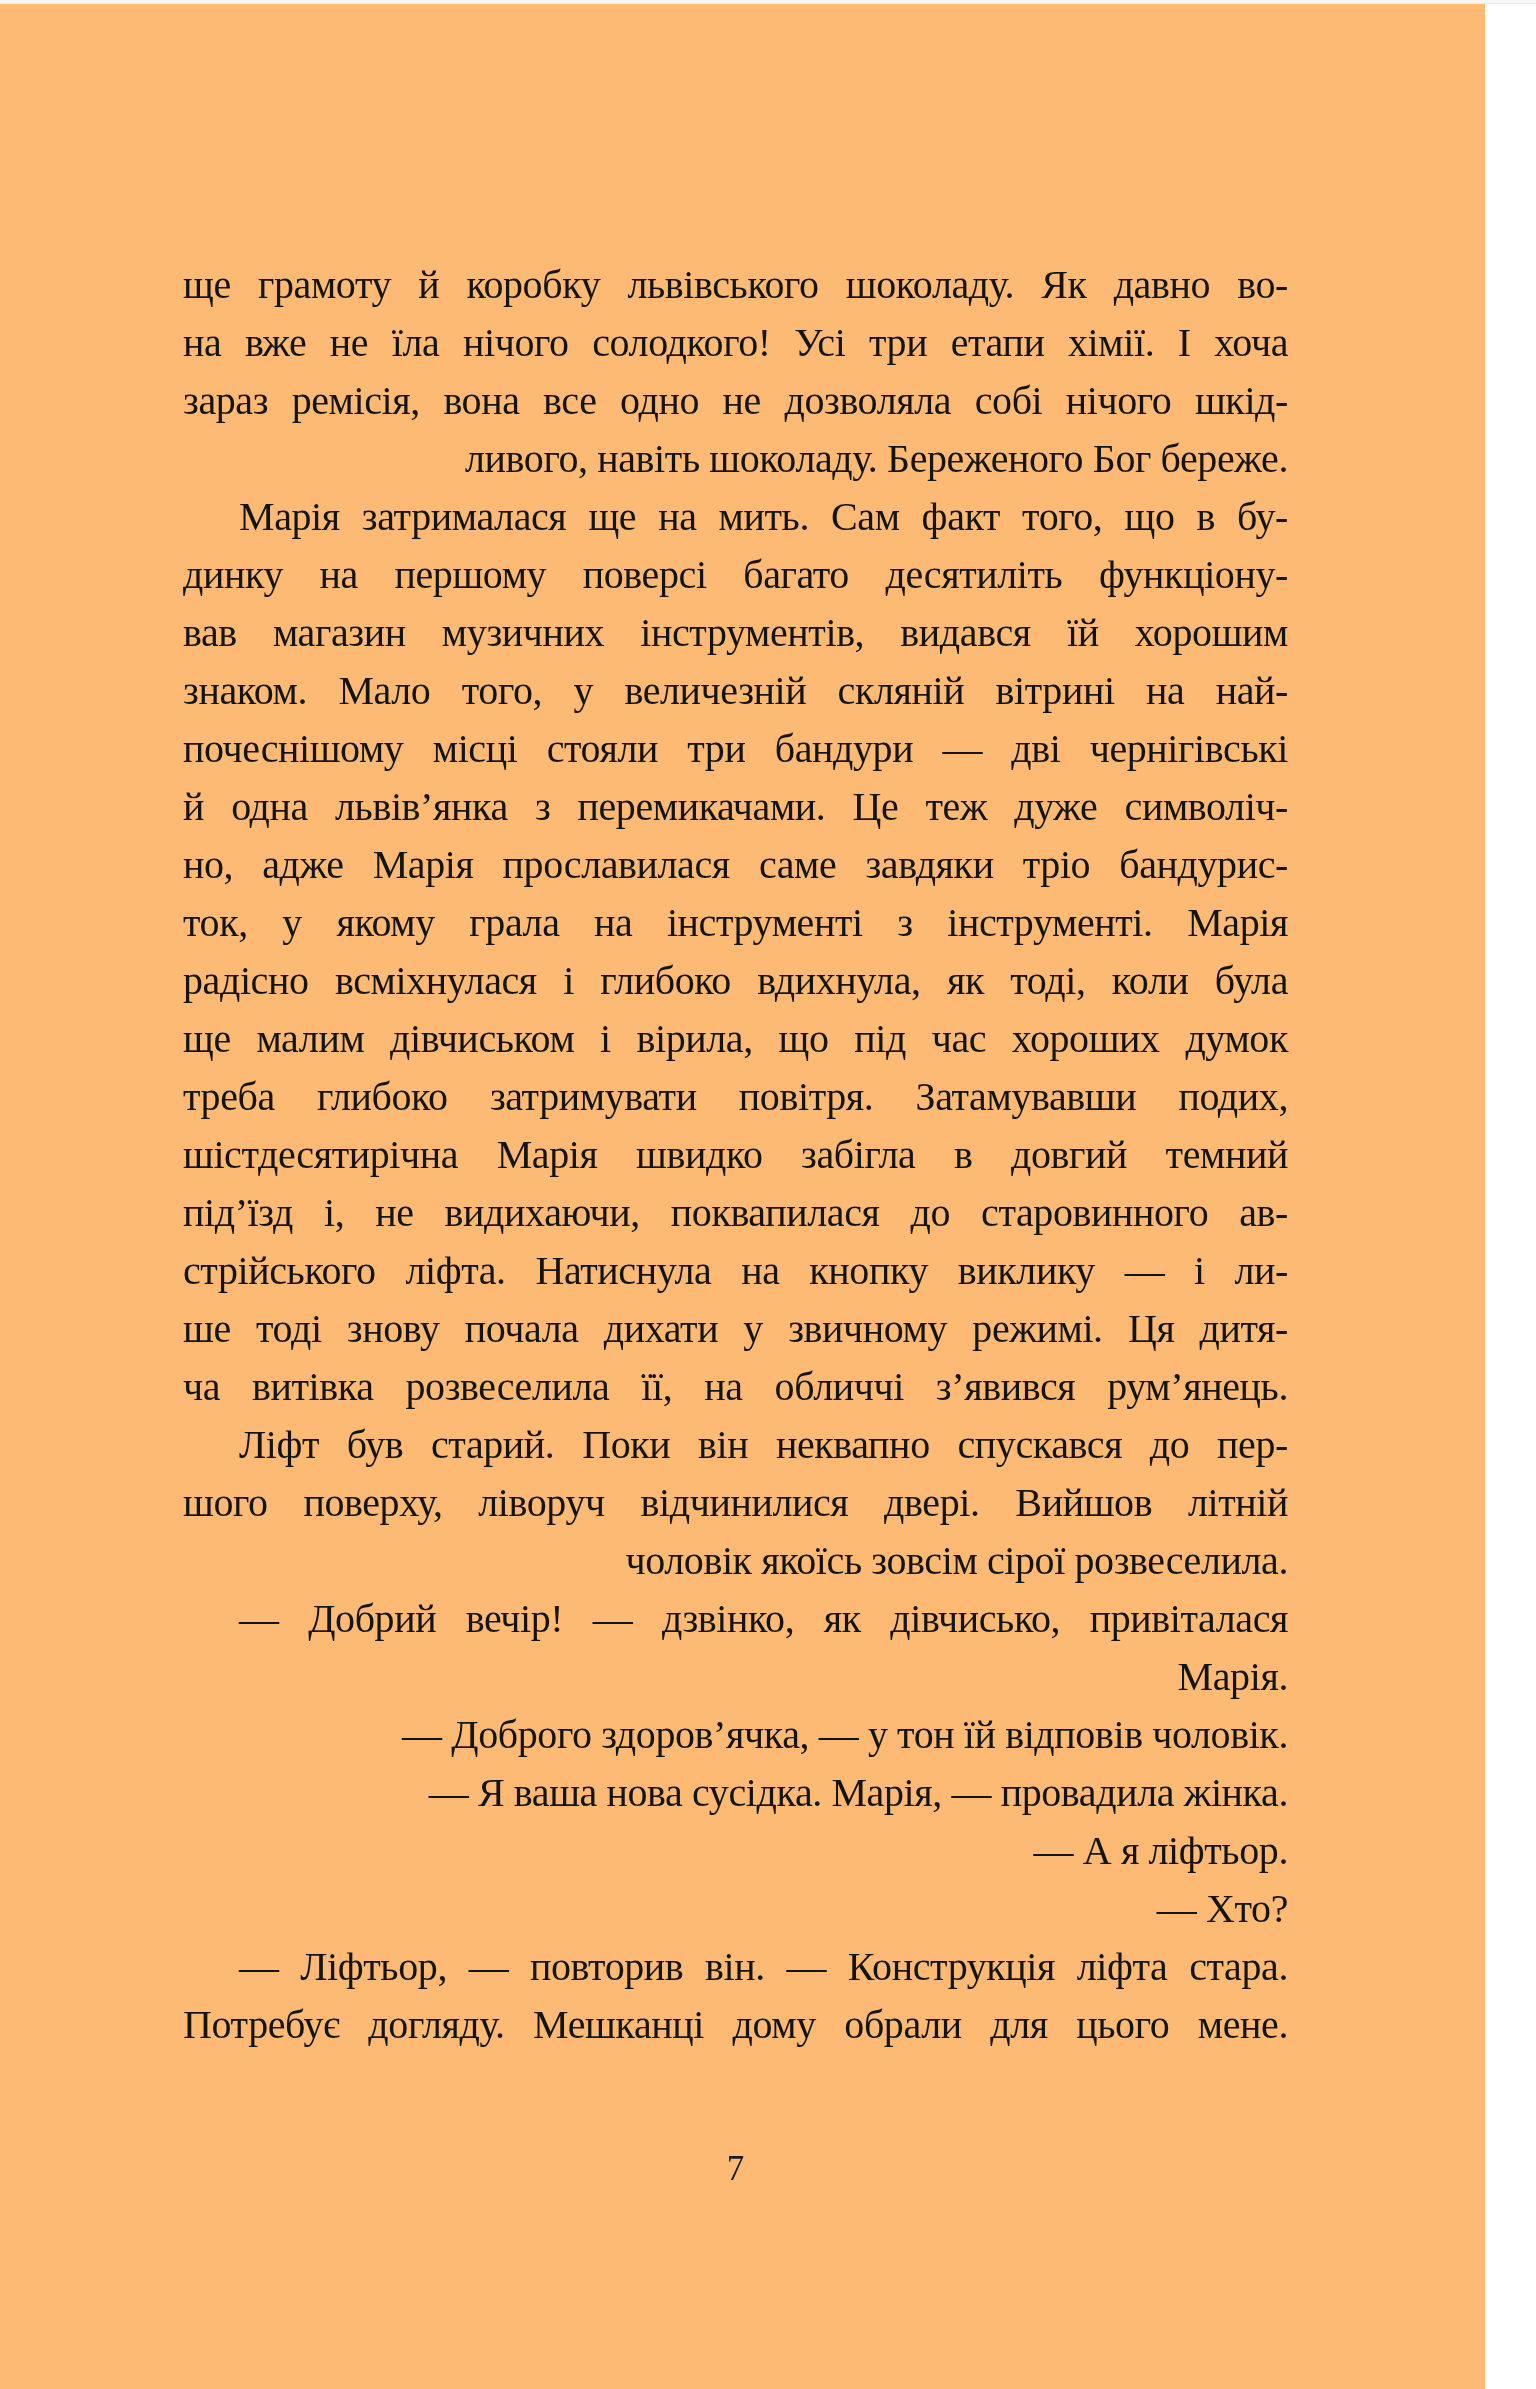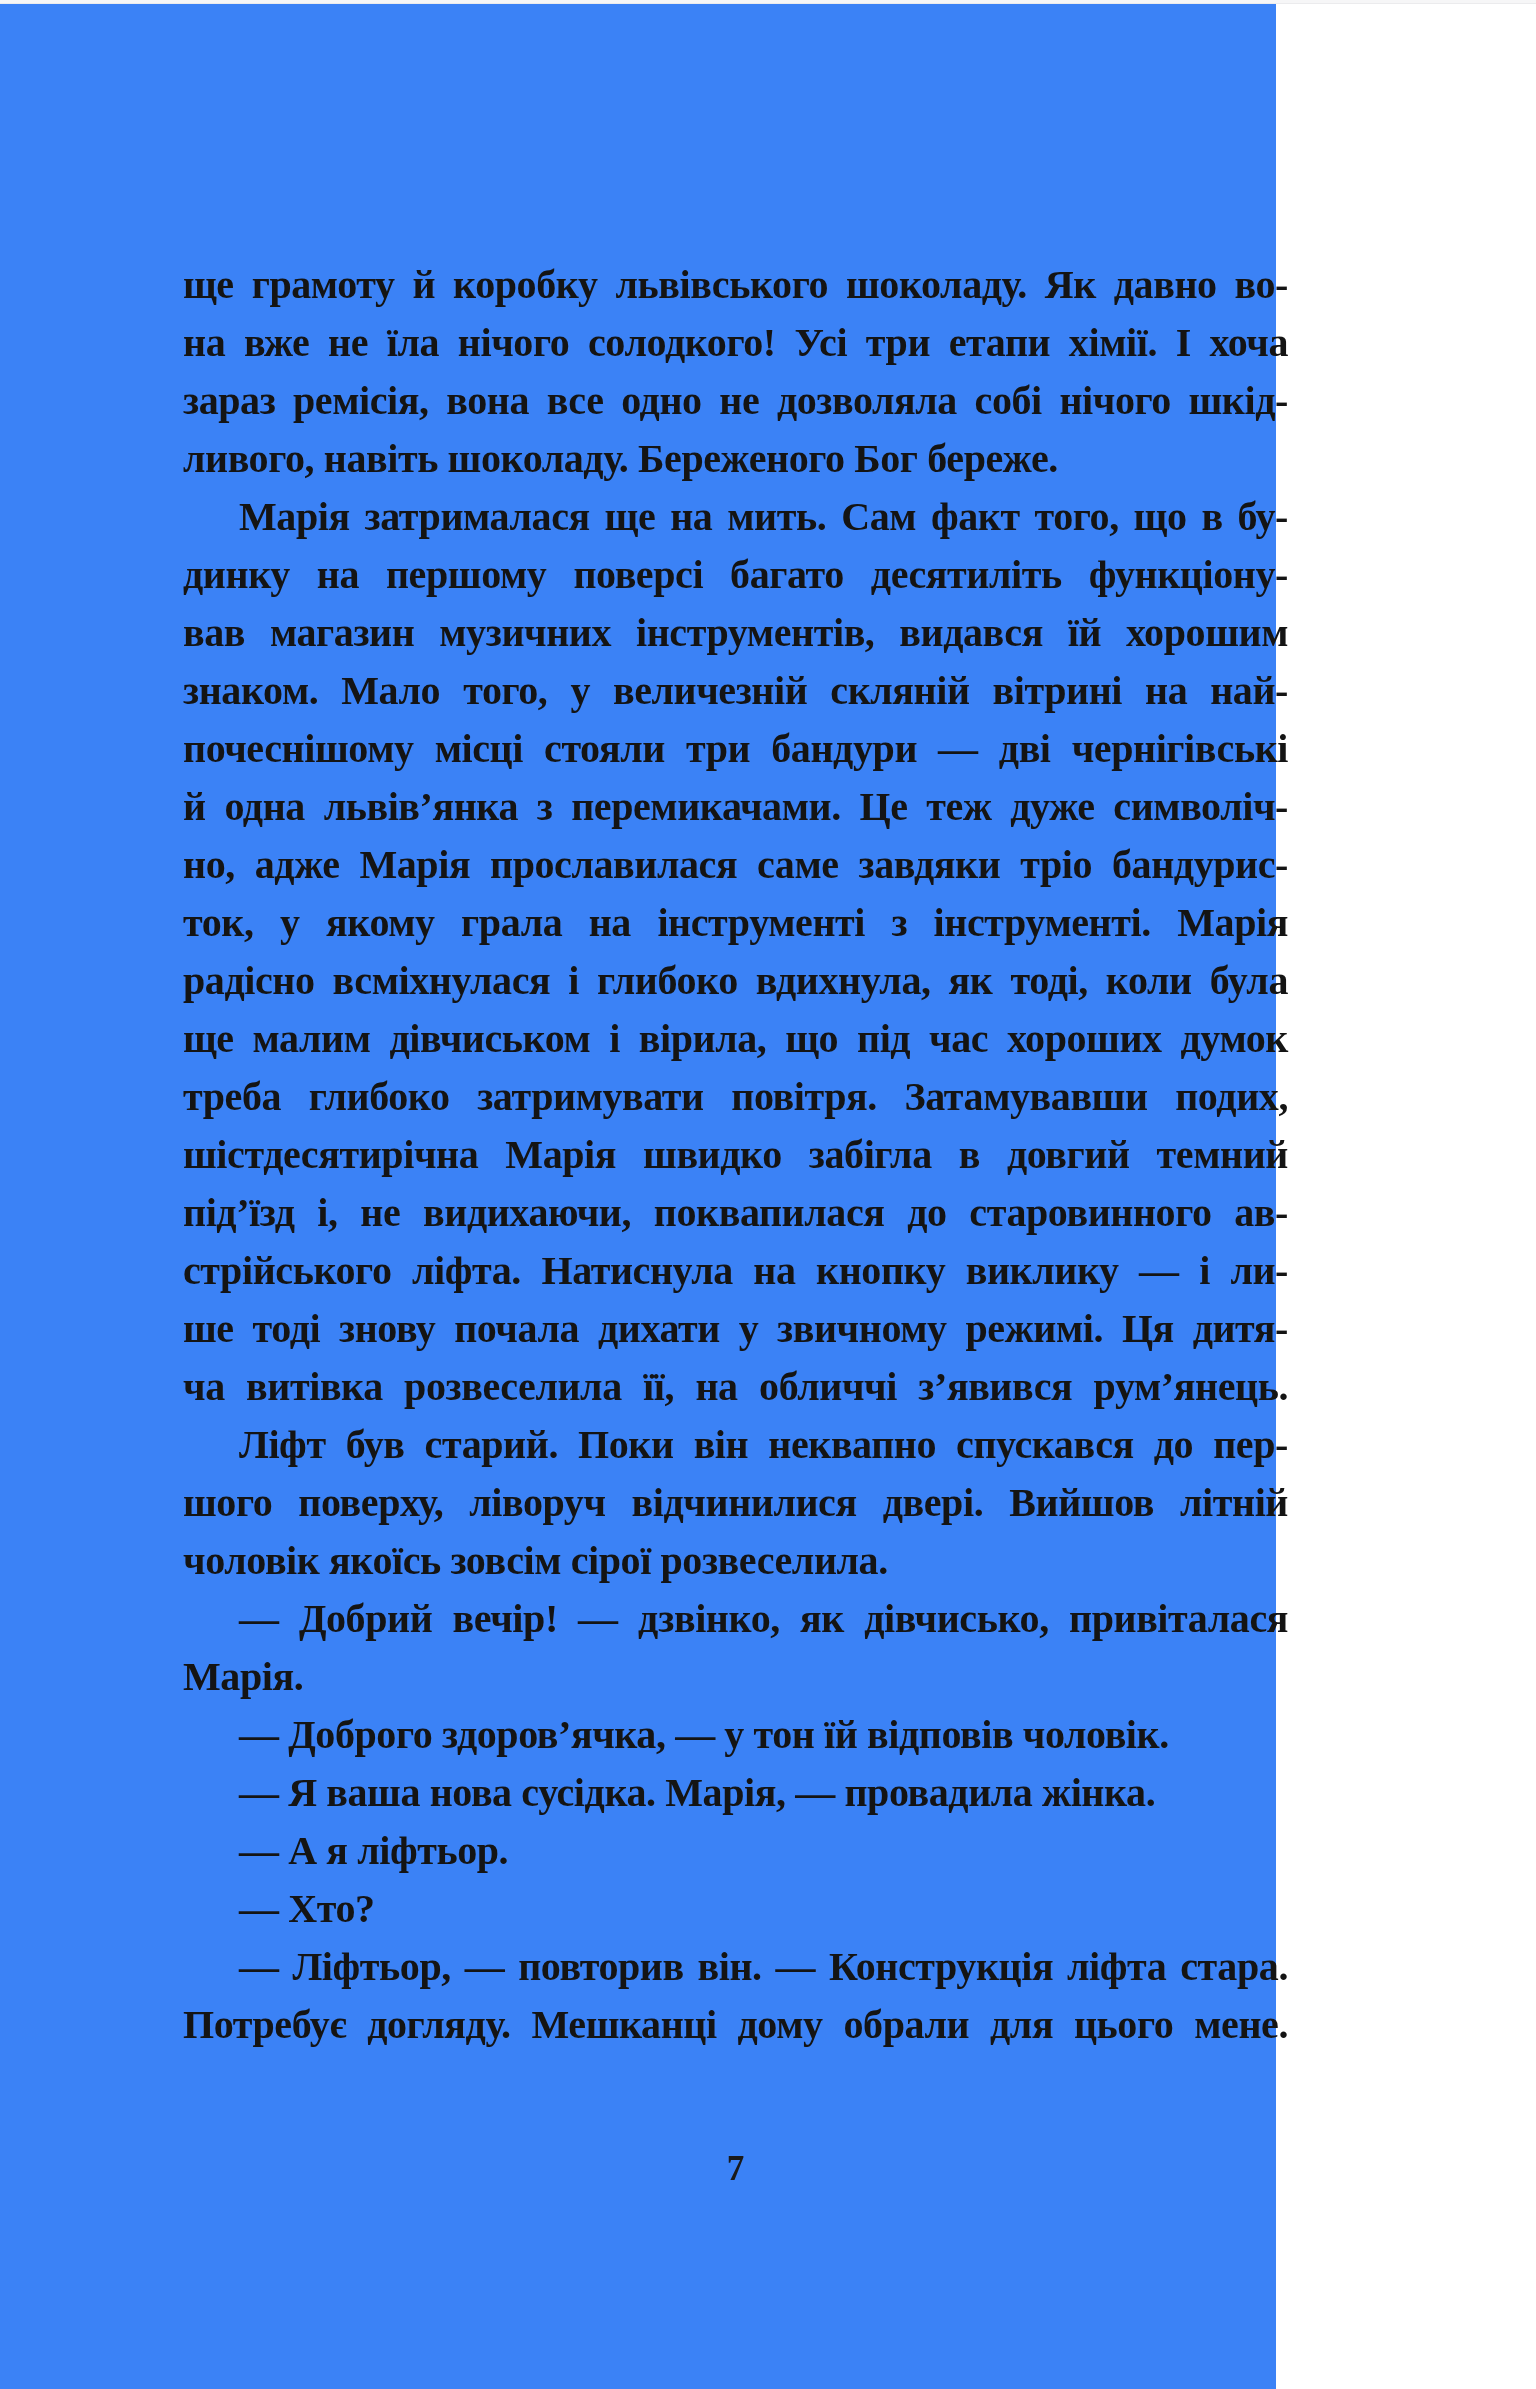--- a/index.html
+++ b/index.html
@@ -6,24 +6,23 @@
     margin: 0;
     padding: 0;
     width: 1537px;
     height: 2389px;
     background: #ffffff;
     overflow: hidden;
     font-family: "Liberation Serif", serif;
   }
   .screen {
     position: relative;
-    width: 1276px;
+    width: 1485px;
     height: 2389px;
-    background: #3b82f6;
-    font-weight: bold;
+    background: #fdba74;
   }
   .top-strip {
     position: absolute;
     top: 0; left: 0;
     width: 1537px;
     height: 3.2px;
     background: #f6f6f7;
     border-bottom: 0.8px solid #ebebed;
   }
   .text-block {
@@ -32,21 +31,21 @@
     top: 256px;
     width: 1105px;
     color: #141414;
   }
   .line {
     height: 58px;
     line-height: 58px;
     font-size: 40px;
     letter-spacing: -0.4px;
     white-space: nowrap;
-    text-align: left;
+    text-align: right;
   }
   .line.fill {
     white-space: normal;
     text-align: justify;
     text-align-last: justify;
   }
   .line.indent {
     text-indent: 56px;
   }
   .page-number {

